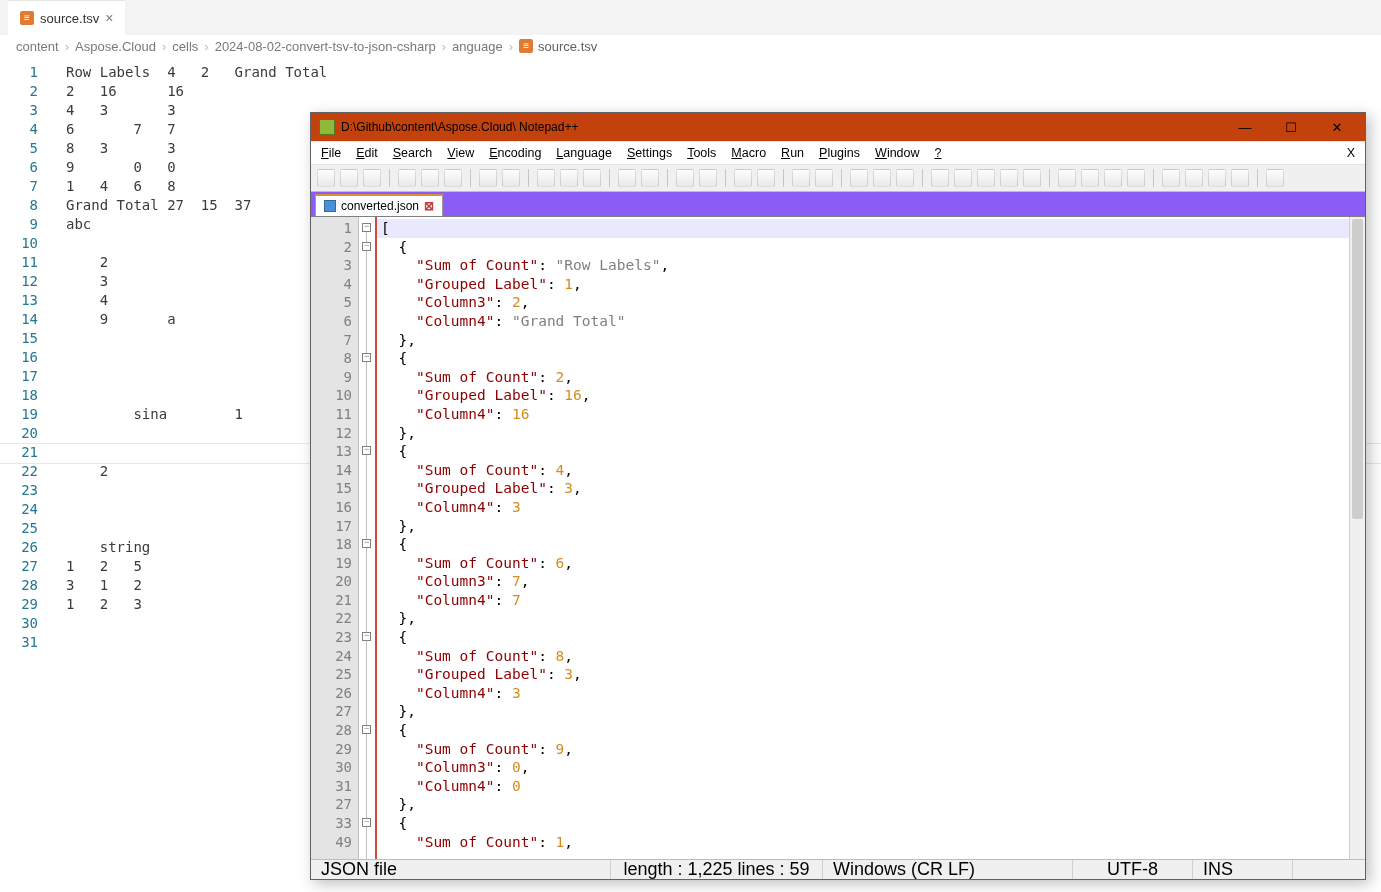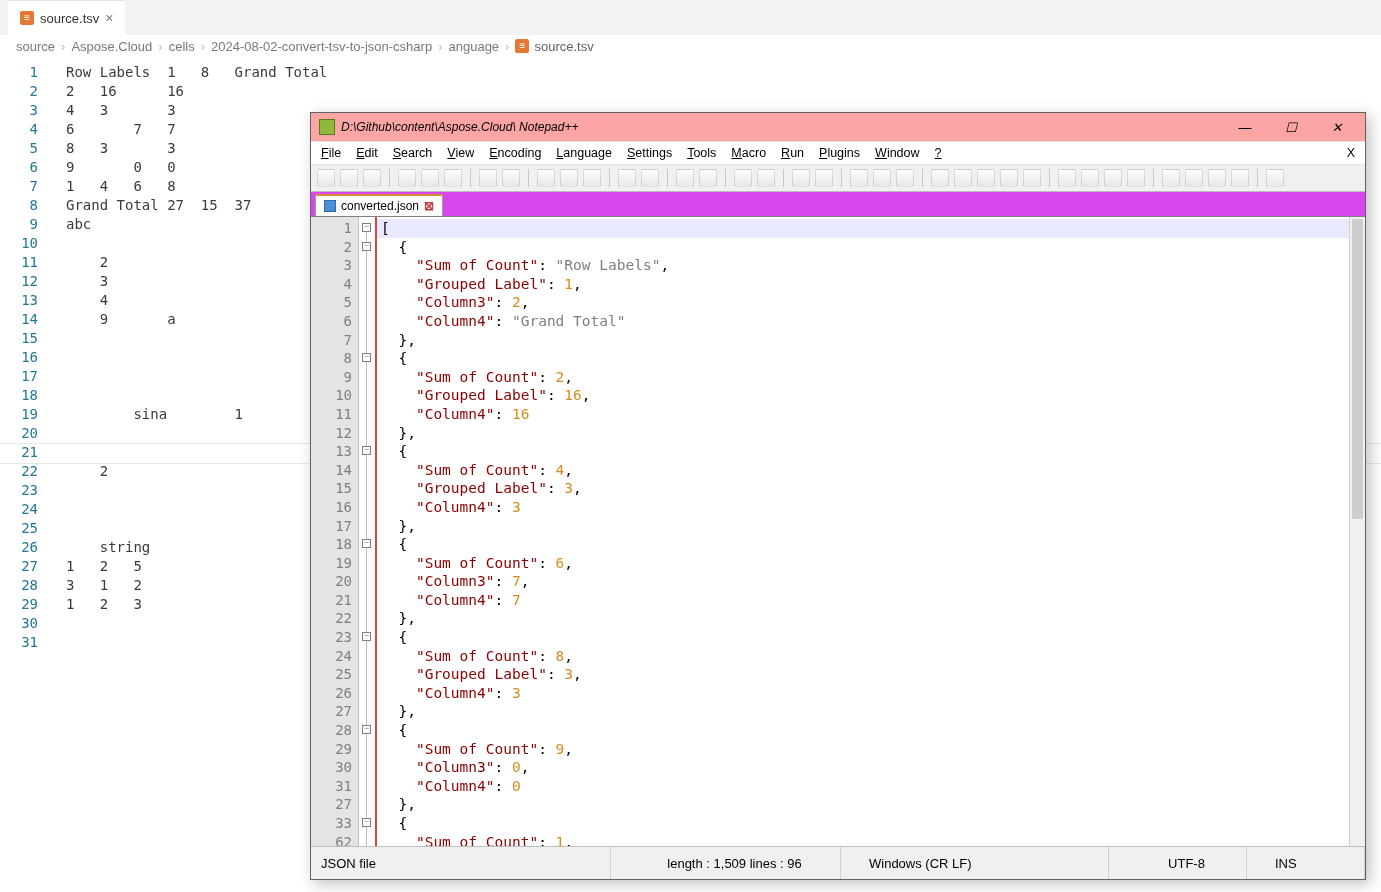--- a/index.html
+++ b/index.html
@@ -16,29 +16,29 @@
 
 .editor { position:absolute; left:0; top:57px; right:0; bottom:0; background:#fff; font-family:Consolas,Menlo,monospace; font-size:14px; line-height:19px; }
 .gutter { position:absolute; left:0; top:6px; width:56px; text-align:right; color:#237893; }
 .gutter div { padding-right:18px; height:19px; }
 .elines { position:absolute; left:66px; top:6px; right:0; color:#3b3b3b; }
 .elines div { height:19px; white-space:pre; }
 .hl-line { position:absolute; left:0; right:0; height:19px; border-top:1px solid #e8e8e8; border-bottom:1px solid #e8e8e8; box-sizing:content-box; }
 
 
 .npp { position:absolute; left:310px; top:112px; width:1056px; height:768px; background:#fff; border:1px solid #626262; box-shadow:4px 4px 14px rgba(0,0,0,.25); display:flex; flex-direction:column; }
-.npp-title { height:29px; background:#fca5a5; display:flex; align-items:center; padding:0 8px; gap:6px; border-bottom:1px solid #e5e5e5;font-style:italic; }
+.npp-title { height:29px; background:#c2410c; display:flex; align-items:center; padding:0 8px; gap:6px; border-bottom:1px solid #e5e5e5; }
 .npp-title .ttxt { flex:1; font-size:12px; color:#000; }
 .win-btn { width:40px; height:29px; display:flex; align-items:center; justify-content:center; color:#000; font-size:13px; }
 .npp-menu { height:22px; display:flex; align-items:center; gap:15px; padding:0 10px; font-size:12.5px; color:#000; }
 .npp-menu span u { text-decoration:underline; }
 .npp-toolbar { height:28px; background:#f0f0f0; border-top:1px solid #e5e5e5; border-bottom:1px solid #c0c0c0; display:flex; align-items:center; padding:0 6px; gap:5px; }
 .tb-ico { width:18px; height:18px; border:1px solid rgba(0,0,0,.12); border-radius:2px; background:linear-gradient(#fefefe,#e8e8e8); }
 .tb-sep { width:1px; height:18px; background:#c5c5c5; margin:0 3px; }
-.npp-doc-tabs { height:24px; display:flex; align-items:flex-end; padding-left:4px; background:#d946ef; }
+.npp-doc-tabs { height:24px; display:flex; align-items:flex-end; padding-left:4px; background:#8b5cf6; }
 .npp-doc-tab { height:22px; display:flex; align-items:center; gap:5px; padding:0 8px; background:#fff; border:1px solid #a0a0a0; border-bottom:none; font-size:12px; border-top:2px solid #d98f39; }
 .npp-doc-tab .dicon { width:12px; height:12px; background:#4a90d9; border:1px solid #2c6aa0; }
 .npp-doc-tab .x { color:#c04040; font-weight:bold; }
 
 .npp-body { flex:1; position:relative; border-top:1px solid #808080; overflow:hidden; }
 .npp-gut { position:absolute; left:0; top:0; bottom:0; width:48px; background:#e4e4e4; border-right:1px solid #c0c0c0; text-align:right; color:#808080; font-family:Consolas,monospace; font-size:14px; line-height:18.6px; padding-top:2px; }
 .npp-gut div { padding-right:6px; height:18.6px; }
 .fold-col { position:absolute; left:48px; top:0; bottom:0; width:16px; background:#fff; }
 .fold-col .fbox { position:absolute; left:3px; width:9px; height:9px; border:1px solid #808080; background:#fff; }
 .fold-col .fbox::before { content:"−"; position:absolute; font-size:9px; left:1px; top:-3px; color:#808080; }
@@ -47,21 +47,21 @@
 .npp-code { position:absolute; left:70px; top:2px; right:16px; font-family:Consolas,monospace; font-size:14.5px; line-height:18.6px; white-space:pre; }
 .npp-code div { height:18.6px; }
 .npp-cur { position:absolute; left:66px; right:16px; top:2px; height:18.6px; background:#e8e8ff; }
 .s-k { color:#8b0000; } 
 .s-s { color:#808080; } 
 .s-n { color:#d58c1e; } 
 .s-p { color:#000; }    
 .npp-scroll { position:absolute; right:0; top:0; bottom:0; width:16px; background:#f0f0f0; border-left:1px solid #d0d0d0; }
 .npp-thumb { position:absolute; top:2px; left:2px; right:2px; height:300px; background:#cdcdcd; border-radius:2px; }
 
-.npp-status { height:33px; background:#f0f0f0; border-top:1px solid #bdbdbd; display:flex; align-items:center; font-size:13px; color:#000;justify-content:space-between; }
+.npp-status { height:20px; background:#f0f0f0; border-top:1px solid #bdbdbd; display:flex; align-items:center; font-size:18px; color:#000; }
 .npp-status > div { padding:0 10px; border-right:1px solid #d0d0d0; height:100%; display:flex; align-items:center; }
 .npp-status > div:nth-child(1){ width:300px; }
 .npp-status > div:nth-child(2){ width:212px; justify-content:center; }
 .npp-status > div:nth-child(3){ width:250px; }
 .npp-status > div:nth-child(4){ width:120px; justify-content:center; }
 .npp-status > div:nth-child(5){ width:100px; }
 .npp-status > div:nth-child(6){ flex:1; justify-content:flex-end; border-right:none;font-style:italic; }
 
 .file-glyph { display:inline-block; width:14px; height:14px; position:relative; }
 .file-glyph::before { content:""; position:absolute; inset:0; border-radius:2px; }
@@ -71,21 +71,21 @@
 <body>
 
 <div class="tabbar">
   <div class="tab">
     <span class="file-glyph tsv-glyph"></span>
     <span>source.tsv</span>
     <span class="close">×</span>
   </div>
 </div>
 <div class="crumbs" id="crumbs">
-    <span>source</span>
+    <span>content</span>
     <span class="sep">›</span>
     <span>Aspose.Cloud</span>
     <span class="sep">›</span>
     <span>cells</span>
     <span class="sep">›</span>
     <span>2024-08-02-convert-tsv-to-json-csharp</span>
     <span class="sep">›</span>
     <span>anguage</span>
     <span class="sep">›</span>
     <span class="fname"><span class="file-glyph tsv-glyph"></span>source.tsv</span>
@@ -120,21 +120,21 @@
       <div>24</div>
       <div>25</div>
       <div>26</div>
       <div>27</div>
       <div>28</div>
       <div>29</div>
       <div>30</div>
       <div>31</div>
     </div>
   <div class="elines" id="vlines">
-      <div>Row Labels  1   8   Grand Total</div>
+      <div>Row Labels  4   2   Grand Total</div>
       <div>2   16      16</div>
       <div>4   3       3</div>
       <div>6       7   7</div>
       <div>8   3       3</div>
       <div>9       0   0</div>
       <div>1   4   6   8</div>
       <div>Grand Total 27  15  37</div>
       <div>abc</div>
       <div></div>
       <div>    2</div>
@@ -270,39 +270,39 @@
         <div>24</div>
         <div>25</div>
         <div>26</div>
         <div>27</div>
         <div>28</div>
         <div>29</div>
         <div>30</div>
         <div>31</div>
         <div>27</div>
         <div>33</div>
-        <div>62</div>
+        <div>49</div>
       </div>
     <div class="fold-col" id="nfold">
       <div class="vline" style="top:6px;bottom:0"></div>
     <div class="fbox" style="top: 6px;"></div>
         <div class="fbox" style="top: 24.6px;"></div>
         <div class="fbox" style="top: 136.2px;"></div>
         <div class="fbox" style="top: 229.2px;"></div>
         <div class="fbox" style="top: 322.2px;"></div>
         <div class="fbox" style="top: 415.2px;"></div>
         <div class="fbox" style="top: 508.2px;"></div>
         <div class="fbox" style="top: 601.2px;"></div>
       </div>
     <div class="margin-line"></div>
     <div class="npp-code" id="ncode"><div><span class="s-p">[</span></div><div><span class="s-p">  {</span></div><div><span class="s-p">    </span><span class="s-k">"Sum of Count"</span><span class="s-p">: </span><span class="s-s">"Row Labels"</span><span class="s-p">,</span></div><div><span class="s-p">    </span><span class="s-k">"Grouped Label"</span><span class="s-p">: </span><span class="s-n">1</span><span class="s-p">,</span></div><div><span class="s-p">    </span><span class="s-k">"Column3"</span><span class="s-p">: </span><span class="s-n">2</span><span class="s-p">,</span></div><div><span class="s-p">    </span><span class="s-k">"Column4"</span><span class="s-p">: </span><span class="s-s">"Grand Total"</span></div><div><span class="s-p">  },</span></div><div><span class="s-p">  {</span></div><div><span class="s-p">    </span><span class="s-k">"Sum of Count"</span><span class="s-p">: </span><span class="s-n">2</span><span class="s-p">,</span></div><div><span class="s-p">    </span><span class="s-k">"Grouped Label"</span><span class="s-p">: </span><span class="s-n">16</span><span class="s-p">,</span></div><div><span class="s-p">    </span><span class="s-k">"Column4"</span><span class="s-p">: </span><span class="s-n">16</span></div><div><span class="s-p">  },</span></div><div><span class="s-p">  {</span></div><div><span class="s-p">    </span><span class="s-k">"Sum of Count"</span><span class="s-p">: </span><span class="s-n">4</span><span class="s-p">,</span></div><div><span class="s-p">    </span><span class="s-k">"Grouped Label"</span><span class="s-p">: </span><span class="s-n">3</span><span class="s-p">,</span></div><div><span class="s-p">    </span><span class="s-k">"Column4"</span><span class="s-p">: </span><span class="s-n">3</span></div><div><span class="s-p">  },</span></div><div><span class="s-p">  {</span></div><div><span class="s-p">    </span><span class="s-k">"Sum of Count"</span><span class="s-p">: </span><span class="s-n">6</span><span class="s-p">,</span></div><div><span class="s-p">    </span><span class="s-k">"Column3"</span><span class="s-p">: </span><span class="s-n">7</span><span class="s-p">,</span></div><div><span class="s-p">    </span><span class="s-k">"Column4"</span><span class="s-p">: </span><span class="s-n">7</span></div><div><span class="s-p">  },</span></div><div><span class="s-p">  {</span></div><div><span class="s-p">    </span><span class="s-k">"Sum of Count"</span><span class="s-p">: </span><span class="s-n">8</span><span class="s-p">,</span></div><div><span class="s-p">    </span><span class="s-k">"Grouped Label"</span><span class="s-p">: </span><span class="s-n">3</span><span class="s-p">,</span></div><div><span class="s-p">    </span><span class="s-k">"Column4"</span><span class="s-p">: </span><span class="s-n">3</span></div><div><span class="s-p">  },</span></div><div><span class="s-p">  {</span></div><div><span class="s-p">    </span><span class="s-k">"Sum of Count"</span><span class="s-p">: </span><span class="s-n">9</span><span class="s-p">,</span></div><div><span class="s-p">    </span><span class="s-k">"Column3"</span><span class="s-p">: </span><span class="s-n">0</span><span class="s-p">,</span></div><div><span class="s-p">    </span><span class="s-k">"Column4"</span><span class="s-p">: </span><span class="s-n">0</span></div><div><span class="s-p">  },</span></div><div><span class="s-p">  {</span></div><div><span class="s-p">    </span><span class="s-k">"Sum of Count"</span><span class="s-p">: </span><span class="s-n">1</span><span class="s-p">,</span></div></div>
     <div class="npp-scroll">
       <div class="npp-thumb"></div>
     </div>
   </div>
   <div class="npp-status">
     <div>JSON file</div>
-    <div>length : 1,509    lines : 96</div>
+    <div>length : 1,225    lines : 59</div>
     <div>Windows (CR LF)</div>
     <div>UTF-8</div>
     <div>INS</div>
   </div>
 </div>
 
 </body></html>

